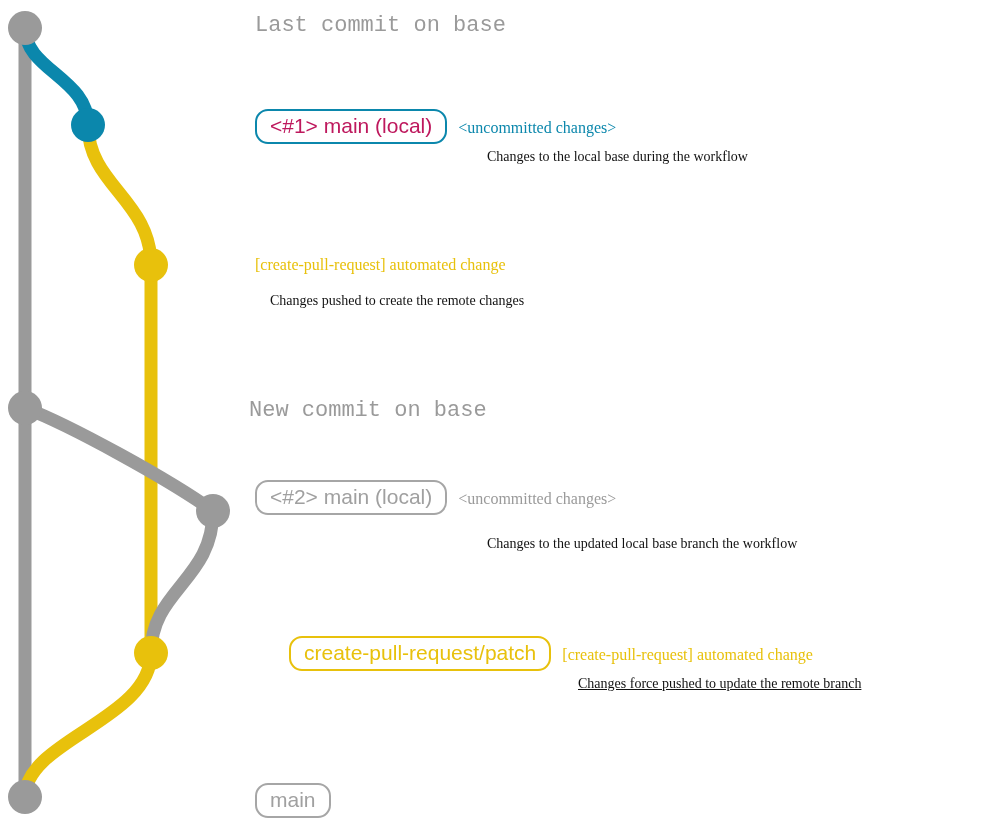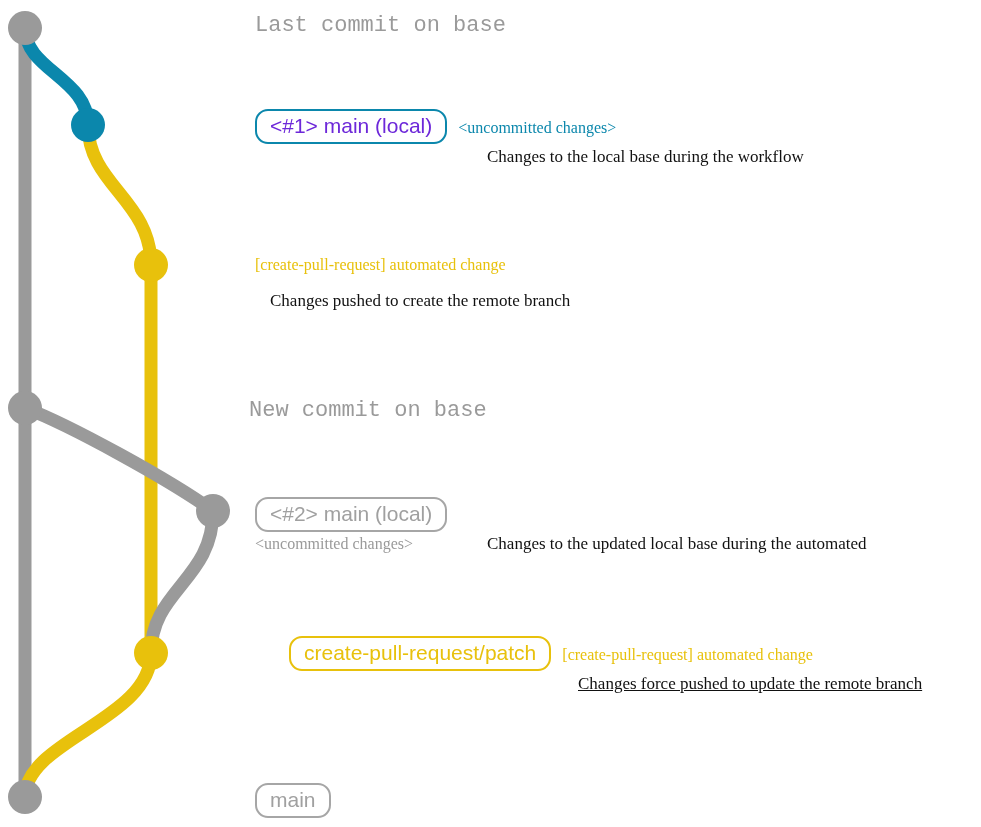--- a/index.html
+++ b/index.html
@@ -36,37 +36,37 @@
     border-radius: 13px;
     padding: 4px 13px 5px 13px;
     font-family: "Liberation Sans", sans-serif;
     font-size: 21px;
     line-height: 22px;
     color: #9a9a9a;
     background: #ffffff;
     margin-right: 11px;
     box-sizing: border-box;
   }
-  .badge.blue  { border-color: #0b87ac; color: #6d28d9; }
+  .badge.blue  { border-color: #0b87ac; color: #be185d; }
   .badge.gray  { border-color: #a6a6a6; color: #a0a0a0; }
   .badge.amber { border-color: #e8c10c; color: #e8c10c; }
 
   .subject {
     font-family: Liberation Serif, serif;
     font-size: 16px;
     line-height: 24px;
   }
   .subject.blue  { color: #0b87ac; }
   .subject.gray  { color: #9a9a9a; }
   .subject.amber { color: #e8c10c; }
 
   .note {
     position: absolute;
     font-family: "Liberation Serif", serif;
-    font-size: 17px;
+    font-size: 14px;
     line-height: 21px;
     color: #111111;
     white-space: nowrap;
   }
 
   .plain-label {
     position: absolute;
     font-family: Liberation Mono, monospace;
     font-size: 22px;
     line-height: 24px;
@@ -110,29 +110,29 @@
 
 <div class="row" style="left:255px; top:109px;">
   <span class="badge blue">&lt;#1&gt; main (local)</span>
   <span class="subject blue">&lt;uncommitted changes&gt;</span>
 </div>
 <div class="note" style="left:487px; top:146px;">Changes to the local base during the workflow</div>
 
 <div class="row" style="left:255px; top:253px;">
   <span class="subject amber">[create-pull-request] automated change</span>
 </div>
-<div class="note" style="left:270px; top:290px;">Changes pushed to create the remote branch</div>
+<div class="note" style="left:270px; top:290px;">Changes pushed to create the remote changes</div>
 
 <div class="plain-label" style="left:249px; top:399px;">New commit on base</div>
 
-<div class="row" style="left:255px; top:497px;flex-direction:column;">
+<div class="row" style="left:255px; top:480px;">
   <span class="badge gray">&lt;#2&gt; main (local)</span>
   <span class="subject gray">&lt;uncommitted changes&gt;</span>
 </div>
-<div class="note" style="left:487px; top:533px;">Changes to the updated local base during the automated</div>
+<div class="note" style="left:487px; top:533px;">Changes to the updated local base branch the workflow</div>
 
 <div class="row" style="left:255px; top:636px;padding-left:34px;">
   <span class="badge amber">create-pull-request/patch</span>
   <span class="subject amber">[create-pull-request] automated change</span>
 </div>
 <div class="note" style="left:578px; top:673px;text-decoration:underline;">Changes force pushed to update the remote branch</div>
 
 <div class="row" style="left:255px; top:783px;gap:12px;">
   <span class="badge gray">main</span>
 </div>

